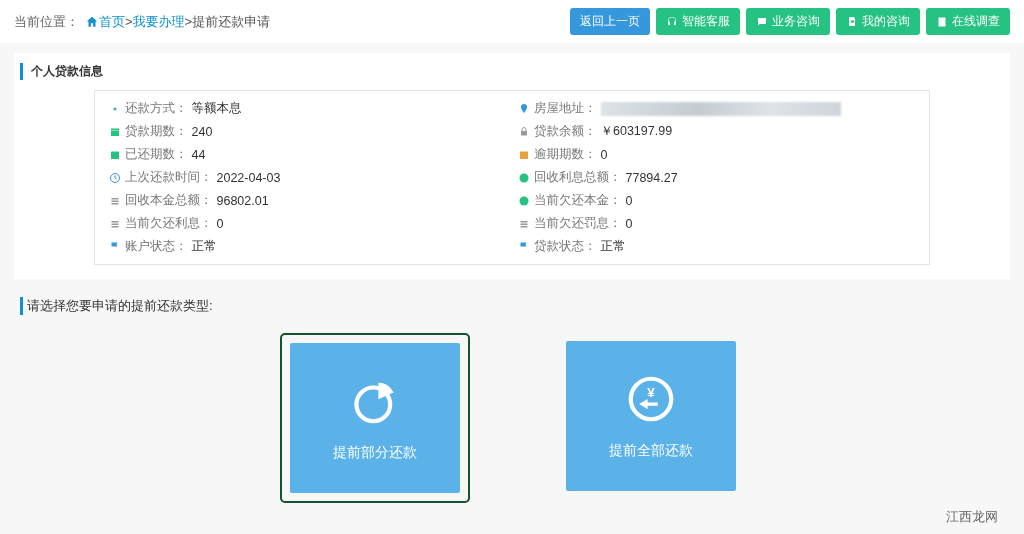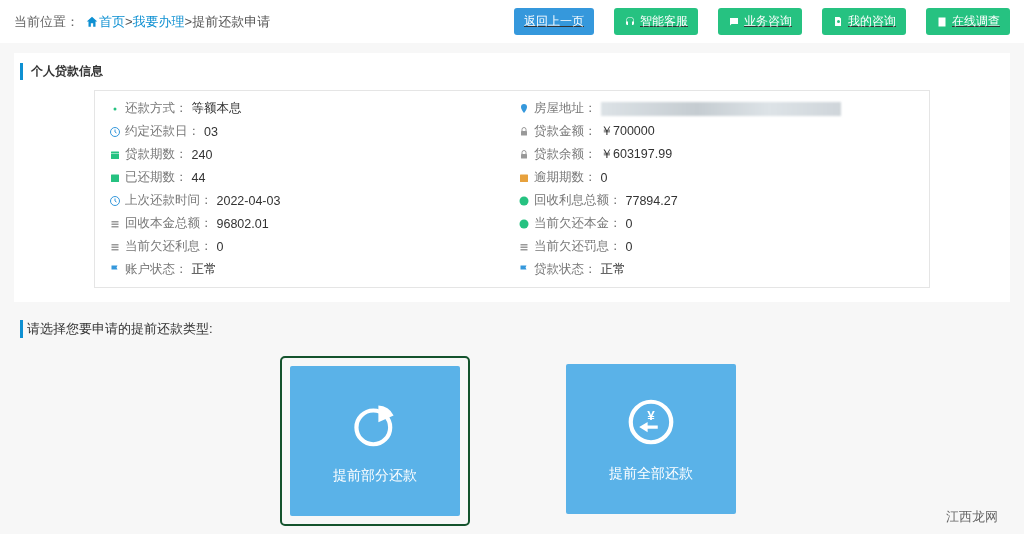--- a/index.html
+++ b/index.html
@@ -23,21 +23,21 @@
       display: flex;
       align-items: center;
       color: #555;
     }
     .breadcrumb .label { color: #666; margin-right: 6px; }
     .home-ico { 
       width: 14px; height: 14px; 
       display: inline-block;
     }
     .breadcrumb a { color: #0e90d2; text-decoration: none; }
-    .topbtns { display: flex; gap: 20px; text-decoration: underline; }
+    .topbtns { display: flex; gap: 6px; }
     .btn {
       display: inline-flex; align-items: center; gap: 4px;
       padding: 5px 10px;
       color: #fff; border-radius: 3px;
       font-size: 12px; cursor: pointer;
       white-space: nowrap;
     }
     .btn svg { width: 12px; height: 12px; fill: #fff; }
     .btn-blue { background: #3598dc; }
     .btn-green { background: #26c281; }
@@ -190,38 +190,20 @@
       <div class="info-cell">
           <svg class="ico" viewBox="0 0 24 24" fill="#3598dc">
             <path d="M12 2a6 6 0 00-6 6c0 5 6 12 6 12s6-7 6-12a6 6 0 00-6-6z"></path>
           </svg>
           <span class="fl">房屋地址：</span>
           <span class="blur-box"></span>
         </div>
     </div>
     <div class="info-row">
       <div class="info-cell">
-          <svg class="ico" viewBox="0 0 24 24" fill="#3598dc">
-            <circle cx="12" cy="12" r="9" fill="none" stroke="#3598dc" stroke-width="2"></circle>
-            <path d="M12 7v5l3 2" stroke="#3598dc" stroke-width="2" fill="none"></path>
-          </svg>
-          <span class="fl">约定还款日：</span>
-          <span class="fv">03</span>
-        </div>
-      <div class="info-cell">
-          <svg class="ico" viewBox="0 0 24 24" fill="#999">
-            <rect x="6" y="10" width="12" height="9" rx="1"></rect>
-            <path d="M8 10V7a4 4 0 018 0v3" fill="none" stroke="#999" stroke-width="2"></path>
-          </svg>
-          <span class="fl">贷款金额：</span>
-          <span class="fv">￥700000</span>
-        </div>
-    </div>
-    <div class="info-row">
-      <div class="info-cell">
           <svg class="ico" viewBox="0 0 24 24" fill="#26c281">
             <rect x="4" y="5" width="16" height="15" rx="1"></rect>
             <path d="M4 9h16" stroke="#fff"></path>
           </svg>
           <span class="fl">贷款期数：</span>
           <span class="fv">240</span>
         </div>
       <div class="info-cell">
           <svg class="ico" viewBox="0 0 24 24" fill="#999">
             <rect x="6" y="10" width="12" height="9" rx="1"></rect>

